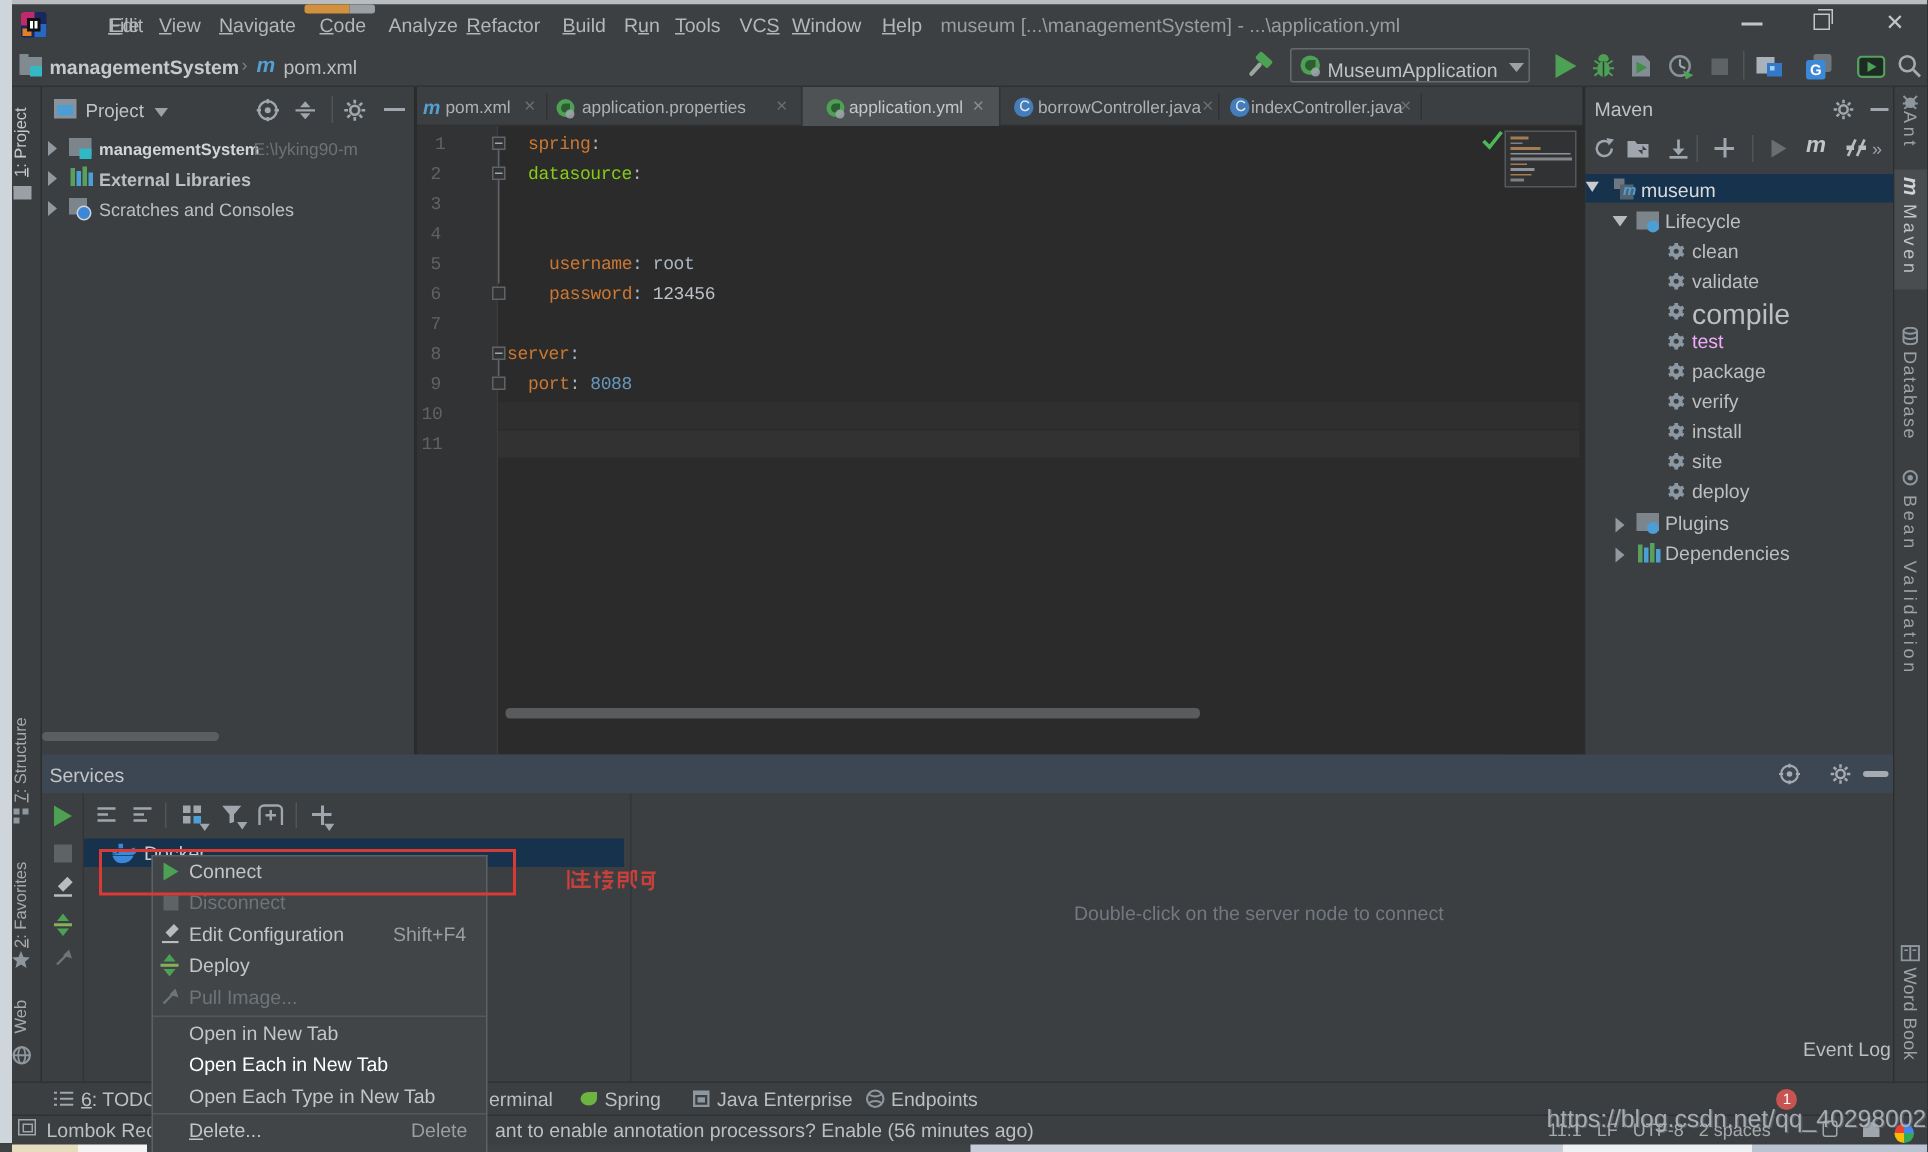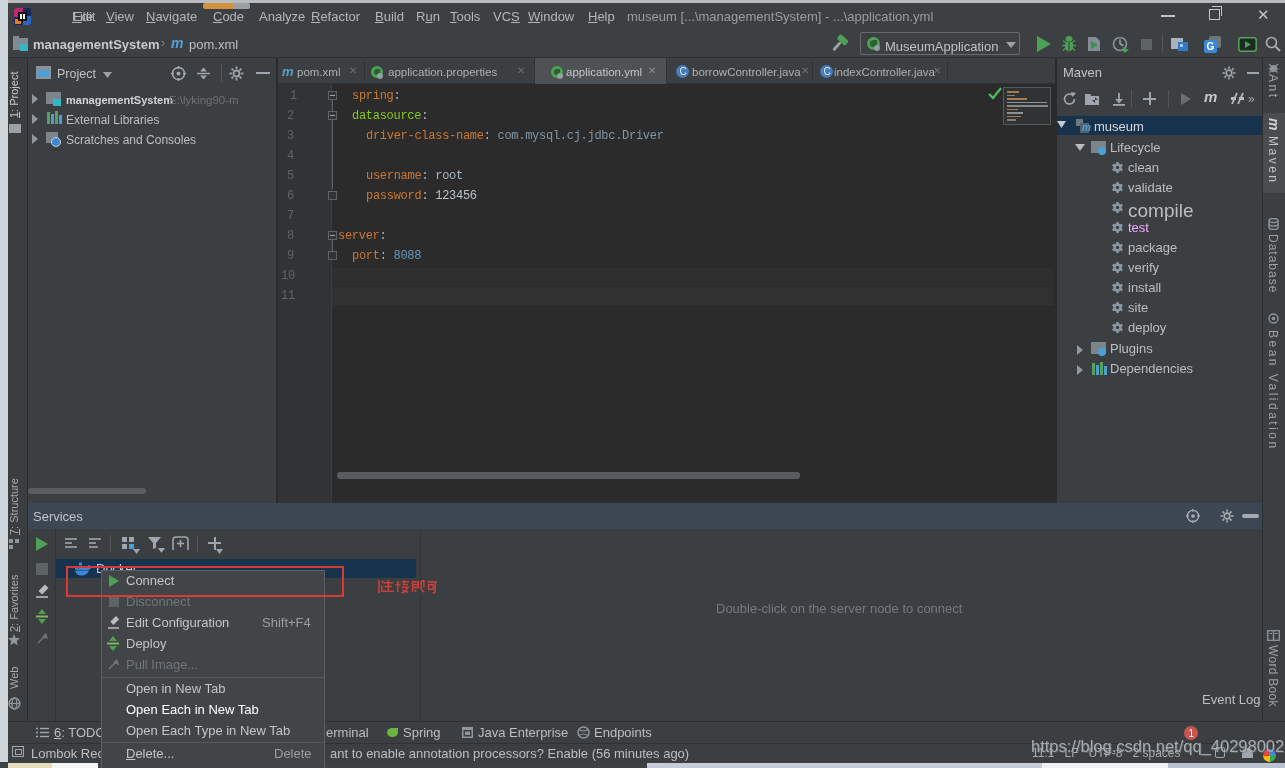--- a/index.html
+++ b/index.html
@@ -209,21 +209,21 @@
 
   <svg class="abs" style="left:31px;top:113px;" width="8" height="12">
       <polygon points="1,1 7,6 1,11" fill="#91989e"></polygon>
     </svg>
   <g>
   <div class="abs" style="left:47px;top:112px;width:3px;height:12px;background:#58a05e;"></div>
   <div class="abs" style="left:51px;top:114px;width:3px;height:10px;background:#4c9fd4;"></div>
   <div class="abs" style="left:55px;top:111px;width:3px;height:13px;background:#58a05e;"></div>
   <div class="abs" style="left:59px;top:115px;width:3px;height:9px;background:#4c9fd4;"></div>
   </g>
-  <div class="txt" style="left:66px;top:113px;font-size:12px;color:#bcbec0;">External Libraries</div>
+  <div class="txt" style="left:66px;top:113px;font-size:12px;color:#bcbec0;font-weight:bold;">External Libraries</div>
 
   <svg class="abs" style="left:31px;top:133px;" width="8" height="12">
       <polygon points="1,1 7,6 1,11" fill="#91989e"></polygon>
     </svg>
   <div class="abs" style="left:46px;top:132px;width:12px;height:11px;background:#7d858c;"></div>
   <div class="abs" style="left:51px;top:137px;width:10px;height:10px;border-radius:50%;background:#3b87d8;border:1px solid #cfd4d8;box-sizing:border-box;"></div>
   <div class="txt" style="left:66px;top:133px;font-size:12px;color:#bcbec0;">Scratches and Consoles</div>
 
   
   <div class="abs" style="left:28px;top:488px;width:118px;height:6px;background:#5b5e60;border-radius:3px;"></div>
@@ -294,21 +294,20 @@
   <div class="abs" style="left:330px;top:115px;width:5px;height:1px;background:#9fa6ad;"></div>
   <div class="abs" style="left:328px;top:191px;width:9px;height:9px;border:1px solid #606366;background:#313335;box-sizing:border-box;"></div>
   <div class="abs" style="left:332px;top:239px;width:1px;height:12px;background:#606366;"></div>
   <div class="abs" style="left:328px;top:231px;width:9px;height:9px;border:1px solid #606366;background:#313335;box-sizing:border-box;"></div>
   <div class="abs" style="left:330px;top:235px;width:5px;height:1px;background:#9fa6ad;"></div>
   <div class="abs" style="left:328px;top:251px;width:9px;height:9px;border:1px solid #606366;background:#313335;box-sizing:border-box;"></div>
 
   
   <div class="txt mono" style="left:352px;top:86px;"><span style="color:#cc7832">spring</span><span style="color:#a9b7c6">:</span></div>
   <div class="txt mono" style="left:352px;top:106px;"><span style="color:#84cc16">datasource</span><span style="color:#a9b7c6">:</span></div>
-  <div class="txt mono" style="left:366px;top:126px;"><span style="color:#cc7832">driver-class-name</span><span style="color:#a9b7c6">: </span><span style="color:#7e97a8">com.mysql.cj.jdbc.Driver</span></div>
   <div class="txt mono" style="left:366px;top:166px;"><span style="color:#cc7832">username</span><span style="color:#a9b7c6">: root</span></div>
   <div class="txt mono" style="left:366px;top:186px;"><span style="color:#cc7832">password</span><span style="color:#a9b7c6">: </span><span style="color:#bcc2c8">123456</span></div>
   <div class="txt mono" style="left:338px;top:226px;"><span style="color:#cc7832">server</span><span style="color:#a9b7c6">:</span></div>
   <div class="txt mono" style="left:352px;top:246px;"><span style="color:#cc7832">port</span><span style="color:#a9b7c6">: </span><span style="color:#6897bb">8088</span></div>
 
   
   <div class="abs" style="left:1002px;top:84px;width:53px;height:419px;background:#2b2b2b;"></div>
   <div class="abs" style="left:332px;top:268px;width:721px;height:18px;background:#2f2f2f;"></div>
   <div class="abs" style="left:332px;top:287px;width:721px;height:18px;background:#323232;"></div>
 

